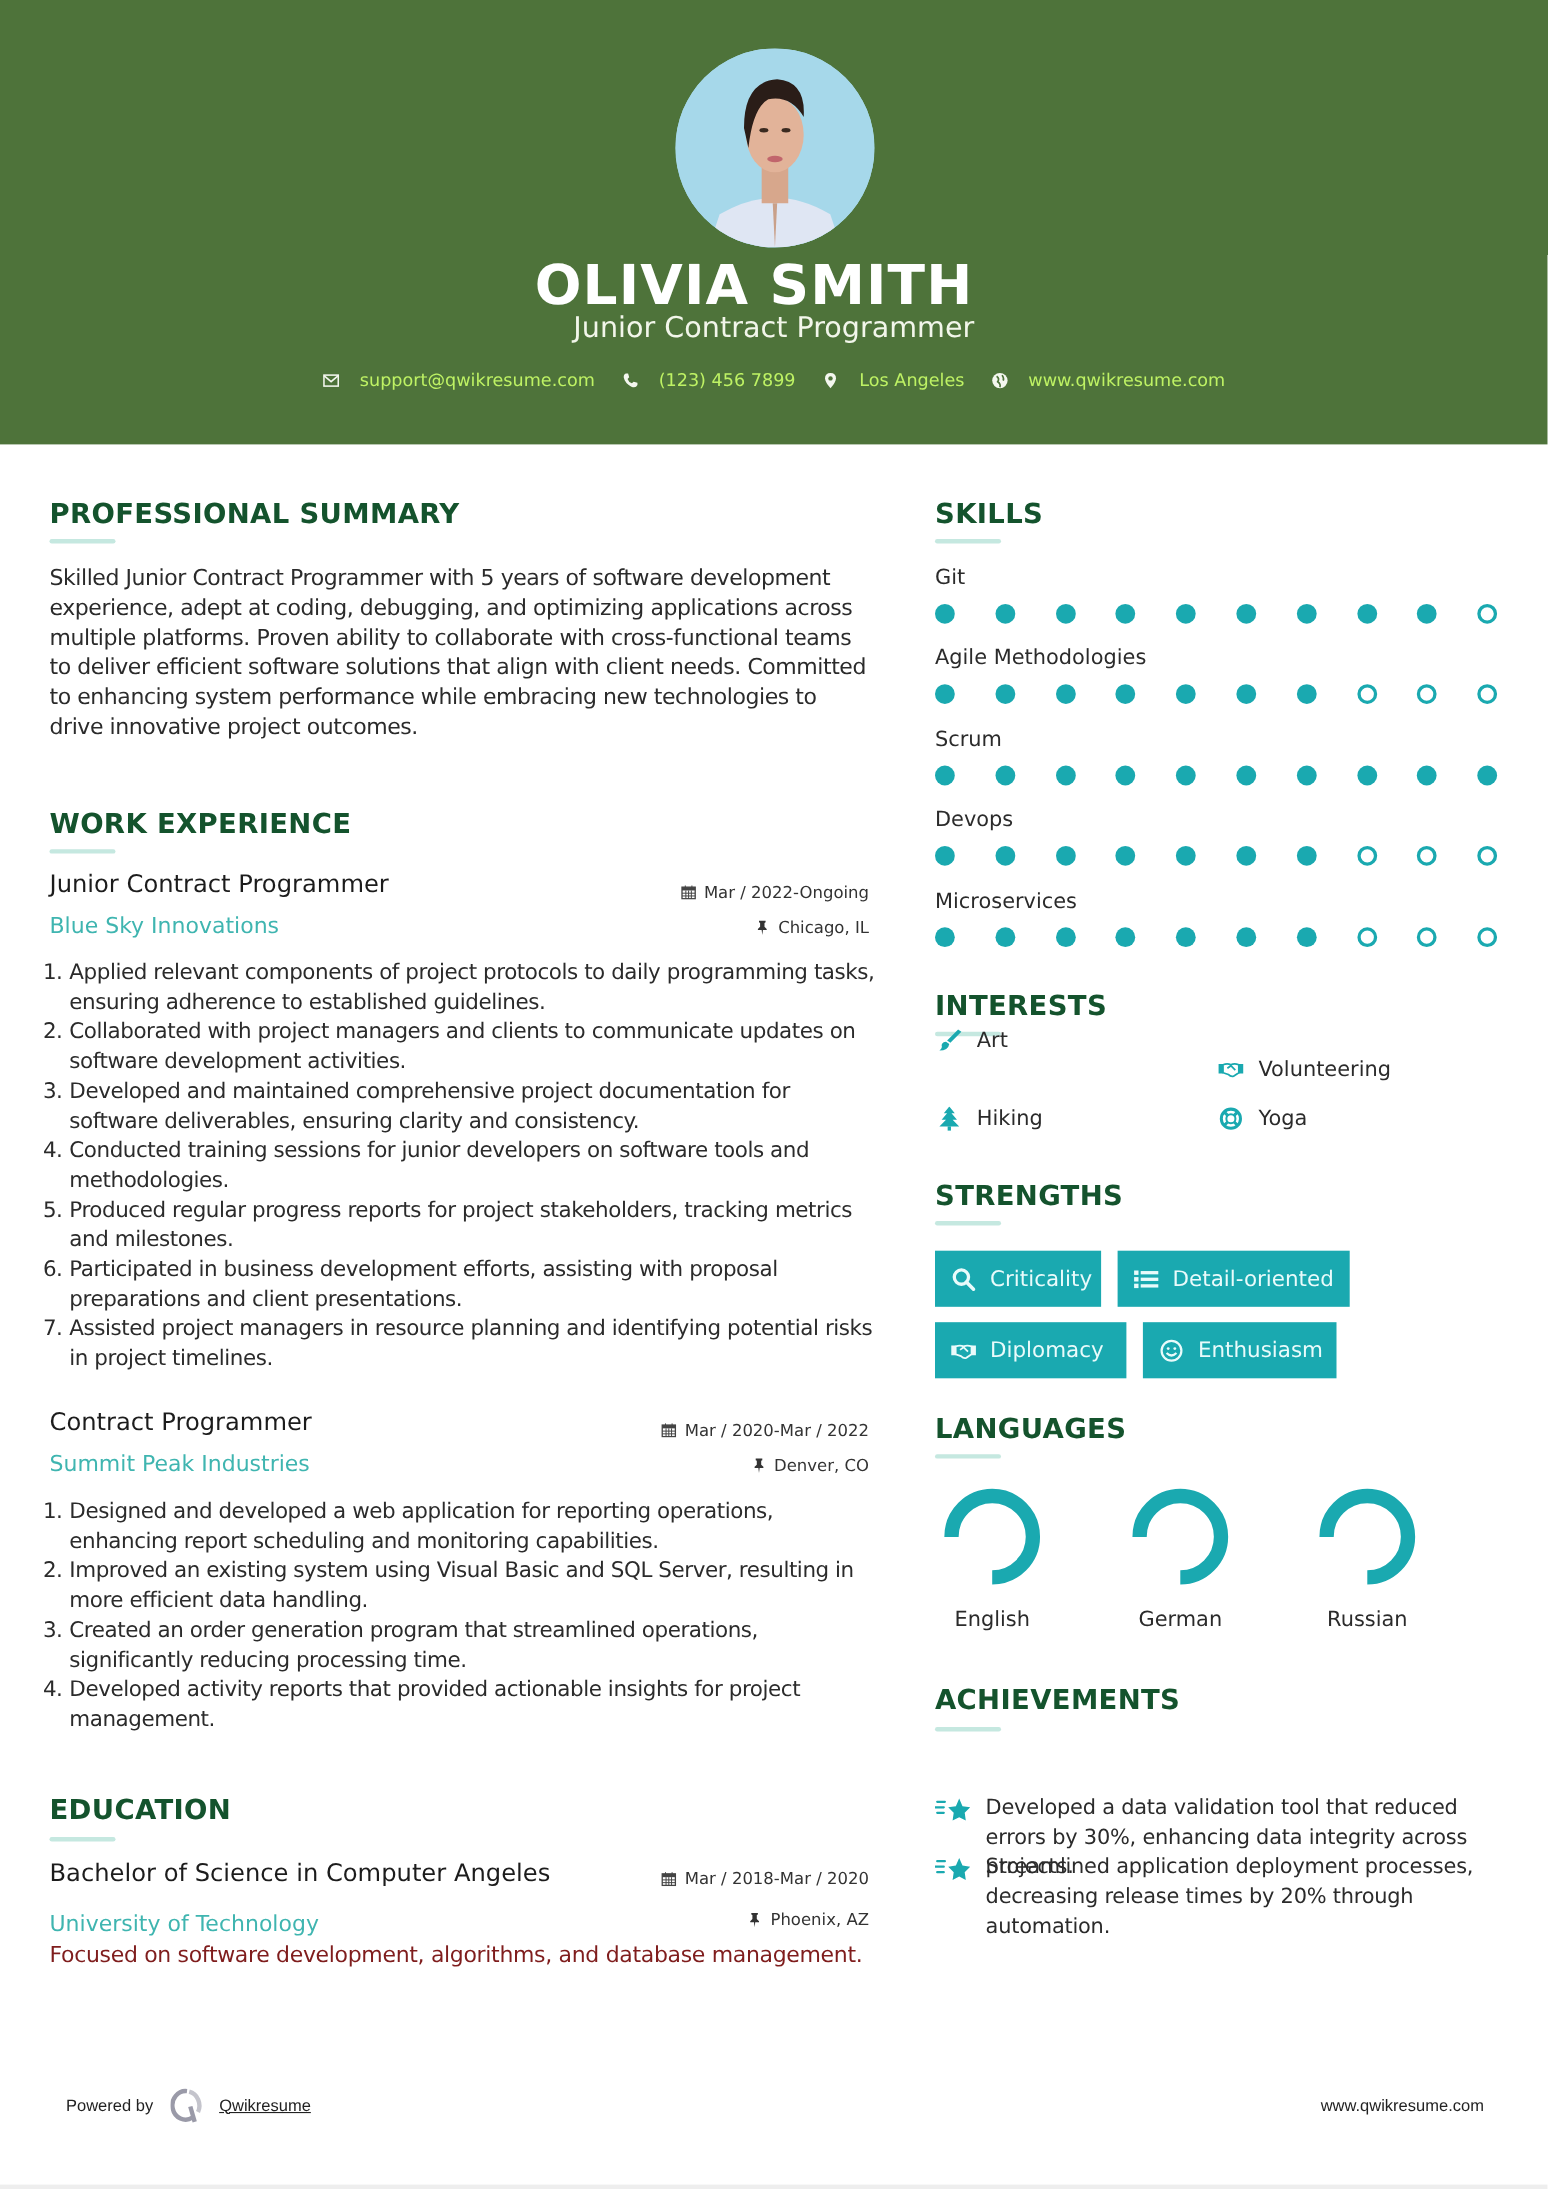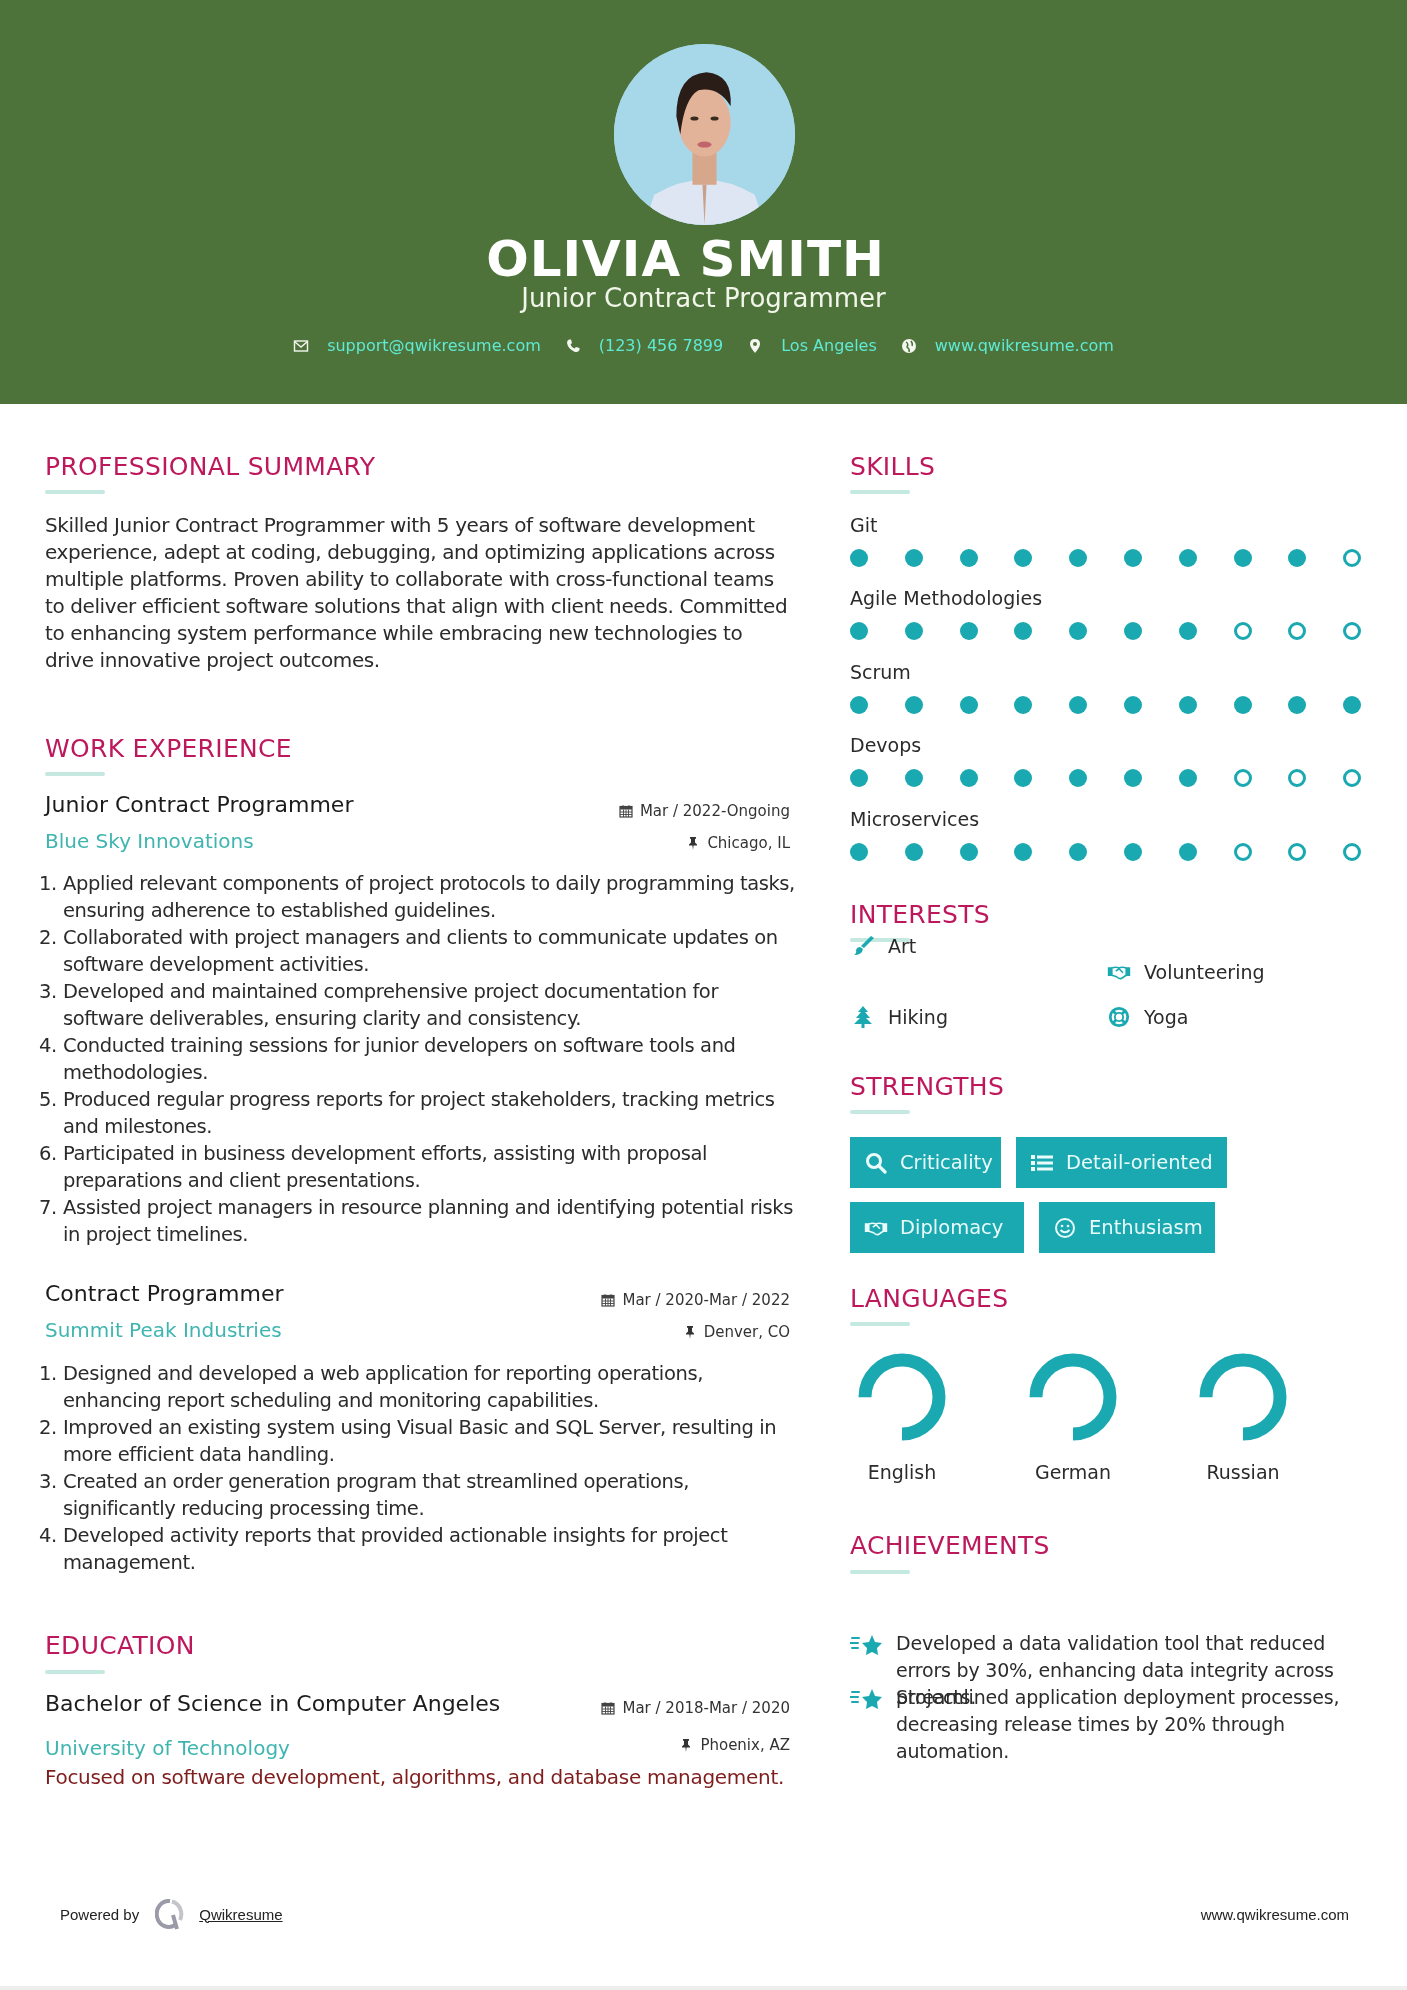--- a/index.html
+++ b/index.html
@@ -5,30 +5,30 @@
   * { box-sizing: border-box; margin: 0; padding: 0; }
   html, body { width: 1407px; height: 1990px; background: #ffffff; overflow: hidden; }
   body { font-family: "Liberation Sans", "DejaVu Sans", sans-serif; color: #222222; position: relative; }
 
   
   .header { position: absolute; left: 0; top: 0; width: 1407px; height: 404px; background: #4e733a; }
   .photo { position: absolute; left: 614px; top: 44px; width: 181px; height: 181px; border-radius: 50%; background: #a6d8ea; overflow: hidden; }
   .photo svg { width: 100%; height: 100%; display: block; }
   .name { position: absolute; left: 0; top: 230px; width: 1371px; text-align: center; color: #ffffff; font-size: 50px; font-weight: bold; letter-spacing: 1px; font-family: "DejaVu Sans", sans-serif; }
   .jobtitle { position: absolute; left: 0; top: 283px; width: 1407px; text-align: center; color: #f2f6ea; font-size: 26px; font-family: "DejaVu Sans", sans-serif; }
-  .contacts { position: absolute; left: 0; top: 336px; width: 1407px; display: flex; justify-content: center; align-items: center; color: #5eead4; font-size: 16px; font-family: "DejaVu Sans", sans-serif; }
+  .contacts { position: absolute; left: 0; top: 336px; width: 1407px; display: flex; justify-content: center; align-items: center; color: #bef264; font-size: 16px; font-family: "DejaVu Sans", sans-serif; }
   .contact { display: flex; align-items: center; margin: 0 12px; }
   .contact .ic { width: 16px; height: 16px; margin-right: 18px; display: inline-flex; align-items: center; justify-content: center; }
   .contact .ic svg { width: 16px; height: 16px; }
 
   
   .left { position: absolute; left: 45px; top: 404px; width: 745px; }
   .right { position: absolute; left: 850px; top: 404px; width: 520px; }
 
-  .section-title { font-family: "DejaVu Sans", sans-serif; font-size: 25px; color: #be185d; letter-spacing: 0.3px; position: absolute; }
+  .section-title { font-family: "DejaVu Sans", sans-serif; font-size: 25px; color: #14532d; letter-spacing: 0.3px; position: absolute; font-weight: bold; }
   .section-rule { position: absolute; width: 60px; height: 4px; background: #c5e8e0; border-radius: 2px; }
 
   .summary { position: absolute; top: 108px; left: 0; width: 745px; font-size: 20px; line-height: 27px; color: #2b2b2b; font-family: "DejaVu Sans", sans-serif; letter-spacing: -0.4px; }
 
   .entry-title { position: absolute; font-family: "DejaVu Sans", sans-serif; font-size: 22px; color: #1c1c1c; }
   .entry-company { position: absolute; font-family: "DejaVu Sans", sans-serif; font-size: 20px; color: #3fb5b0; }
   .entry-meta { position: absolute; right: 0; font-family: "DejaVu Sans", sans-serif; font-size: 15px; color: #333; display: flex; align-items: center; }
   .entry-meta svg { width: 14px; height: 14px; margin-right: 7px; }
   .bullets { position: absolute; left: -6px; width: 760px; font-family: "DejaVu Sans", sans-serif; font-size: 19.5px; line-height: 27px; color: #2b2b2b; list-style: none; letter-spacing: -0.4px; }
   .bullets li { display: flex; }

